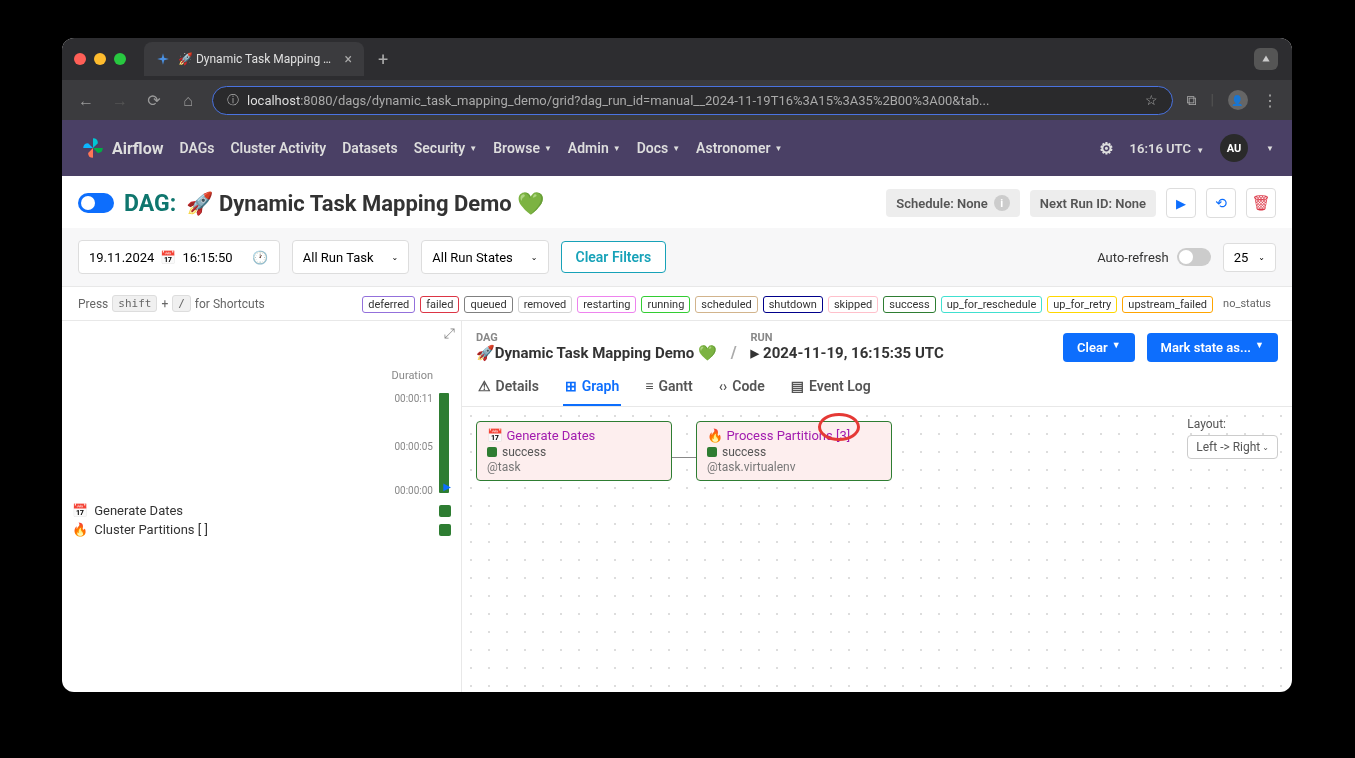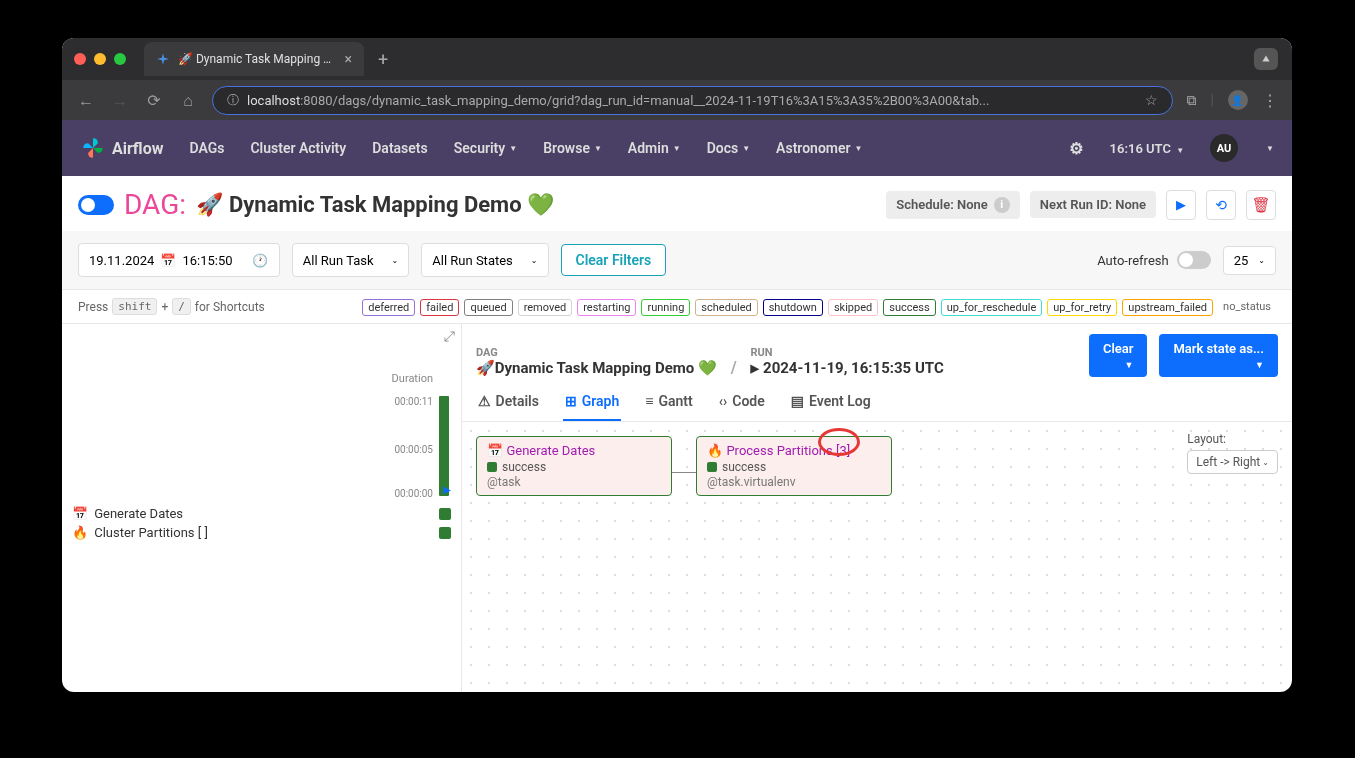--- a/index.html
+++ b/index.html
@@ -26,35 +26,35 @@
 .nav-btn.disabled { color: #555; }
 .url-box { flex: 1; background: #2a2a2c; border: 1px solid #4a73e0; border-radius: 16px; padding: 5px 14px; color: #aaa; font-size: 13px; display: flex; align-items: center; gap: 8px; overflow: hidden; }
 .url-box .host-strong { color: #ddd; }
 .url-text { white-space: nowrap; overflow: hidden; text-overflow: ellipsis; flex: 1; }
 .star { color: #aaa; font-size: 14px; }
 .ext-icon { color: #aaa; font-size: 14px; cursor: pointer; }
 .avatar-small { width: 20px; height: 20px; border-radius: 50%; background: #666; display: flex; align-items: center; justify-content: center; color: #eee; font-size: 10px; }
 .menu-dots { color: #aaa; font-size: 16px; cursor: pointer; }
 
 
-.airflow-nav { height: 56px; background: #4a4065; display: flex; align-items: center; padding: 0 18px; color: #ddd; font-size: 14px; font-weight: 600; gap: 26px; }
+.airflow-nav { height: 56px; background: #4a4065; display: flex; align-items: center; padding: 0 18px; color: #ddd; font-size: 14px; font-weight: 600; gap: 16px; }
 .airflow-logo { display: flex; align-items: center; gap: 6px; font-size: 16px; font-weight: 700; }
 .pinwheel { width: 26px; height: 26px; }
 .nav-item { cursor: pointer; font-weight: 600; font-size: 14px; display: flex; align-items: center; gap: 2px; }
 .nav-spacer { flex: 1; }
 .gear { font-size: 16px; cursor: pointer; }
 .time-badge { font-size: 13px; font-weight: 600; }
 .user-circle { width: 28px; height: 28px; border-radius: 50%; background: #2a2a2a; color: #fff; display: flex; align-items: center; justify-content: center; font-size: 11px; font-weight: 700; cursor: pointer; }
 .caret { font-size: 8px; margin-left: 2px; }
 
 
 .title-row { padding: 12px 16px 10px; display: flex; align-items: center; gap: 10px; }
 .toggle { width: 36px; height: 20px; background: #0d6efd; border-radius: 10px; position: relative; cursor: pointer; }
 .toggle::after { content: ""; position: absolute; width: 14px; height: 14px; background: #fff; border-radius: 50%; top: 3px; left: 3px; }
-.dag-word { color: #ec4899; font-size: 28px; font-weight: 400; }
+.dag-word { color: #0f766e; font-size: 23px; font-weight: 700; }
 .dag-title { font-size: 22px; font-weight: 700; color: #333; }
 .title-spacer { flex: 1; }
 .schedule-pill { background: #ededed; border-radius: 4px; padding: 6px 10px; font-size: 13px; font-weight: 600; color: #555; display: flex; align-items: center; gap: 6px; }
 .info-circle { width: 16px; height: 16px; border-radius: 50%; background: #ccc; color: #fff; display: flex; align-items: center; justify-content: center; font-size: 11px; font-weight: 700; }
 .icon-btn { border: 1px solid #ddd; background: #fff; border-radius: 4px; width: 30px; height: 30px; display: flex; align-items: center; justify-content: center; cursor: pointer; }
 .icon-btn.play { color: #0d6efd; font-size: 13px; }
 .icon-btn.reload { color: #0d6efd; font-size: 14px; }
 .icon-btn.trash { color: #dc3545; font-size: 15px; }
 
 
@@ -84,21 +84,21 @@
 .gantt-bar { position: absolute; right: 12px; width: 10px; background: #2e7d32; border-radius: 1px; }
 .task-row { display: flex; align-items: center; padding: 2px 10px; font-size: 13px; color: #333; gap: 6px; }
 .task-box { width: 12px; height: 12px; background: #2e7d32; border-radius: 2px; margin-left: auto; }
 
 
 .right-pane { flex: 1; display: flex; flex-direction: column; overflow: hidden; }
 .run-hdr { padding: 10px 14px 0; display: flex; align-items: flex-end; gap: 12px; }
 .run-col-label { font-size: 11px; text-transform: uppercase; color: #888; font-weight: 700; }
 .run-title { font-size: 15px; font-weight: 700; color: #333; display: flex; align-items: center; gap: 4px; }
 .run-spacer { flex: 1; }
-.btn-primary { background: #0d6efd; color: #fff; border: none; border-radius: 4px; padding: 7px 14px; font-size: 13px; font-weight: 600; cursor: pointer; display: flex; align-items: flex-end; gap: 4px; flex-direction: column; }
+.btn-primary { background: #0d6efd; color: #fff; border: none; border-radius: 4px; padding: 7px 14px; font-size: 13px; font-weight: 600; cursor: pointer; display: flex; align-items: flex-start; gap: 4px; }
 .tabs-row { display: flex; padding: 10px 14px 0; border-bottom: 1px solid #e8e8e8; gap: 22px; }
 .tab-item { padding: 6px 2px 10px; font-size: 14px; color: #555; font-weight: 600; cursor: pointer; display: flex; align-items: center; gap: 5px; border-bottom: 2px solid transparent; }
 .tab-item.active { color: #0d6efd; border-bottom-color: #0d6efd; }
 
 .graph-area { flex: 1; position: relative; background-image: radial-gradient(#ddd 1px, transparent 1px); background-size: 18px 18px; padding: 14px; }
 .layout-ctrl { position: absolute; right: 14px; top: 10px; font-size: 12px; color: #555; }
 .layout-select { border: 1px solid #ccc; border-radius: 4px; padding: 4px 8px; font-size: 12px; margin-top: 4px; display: flex; align-items: center; background: #fff; }
 .task-node { position: absolute; border: 1.5px solid #2e7d32; background: #fdeeee; border-radius: 4px; padding: 6px 10px 6px 10px; width: 196px; font-size: 13px; }
 .task-node-title { font-weight: 400; color: #a21caf; margin-bottom: 2px; }
 .task-status-line { display: flex; align-items: center; gap: 5px; font-size: 12px; color: #555; }

